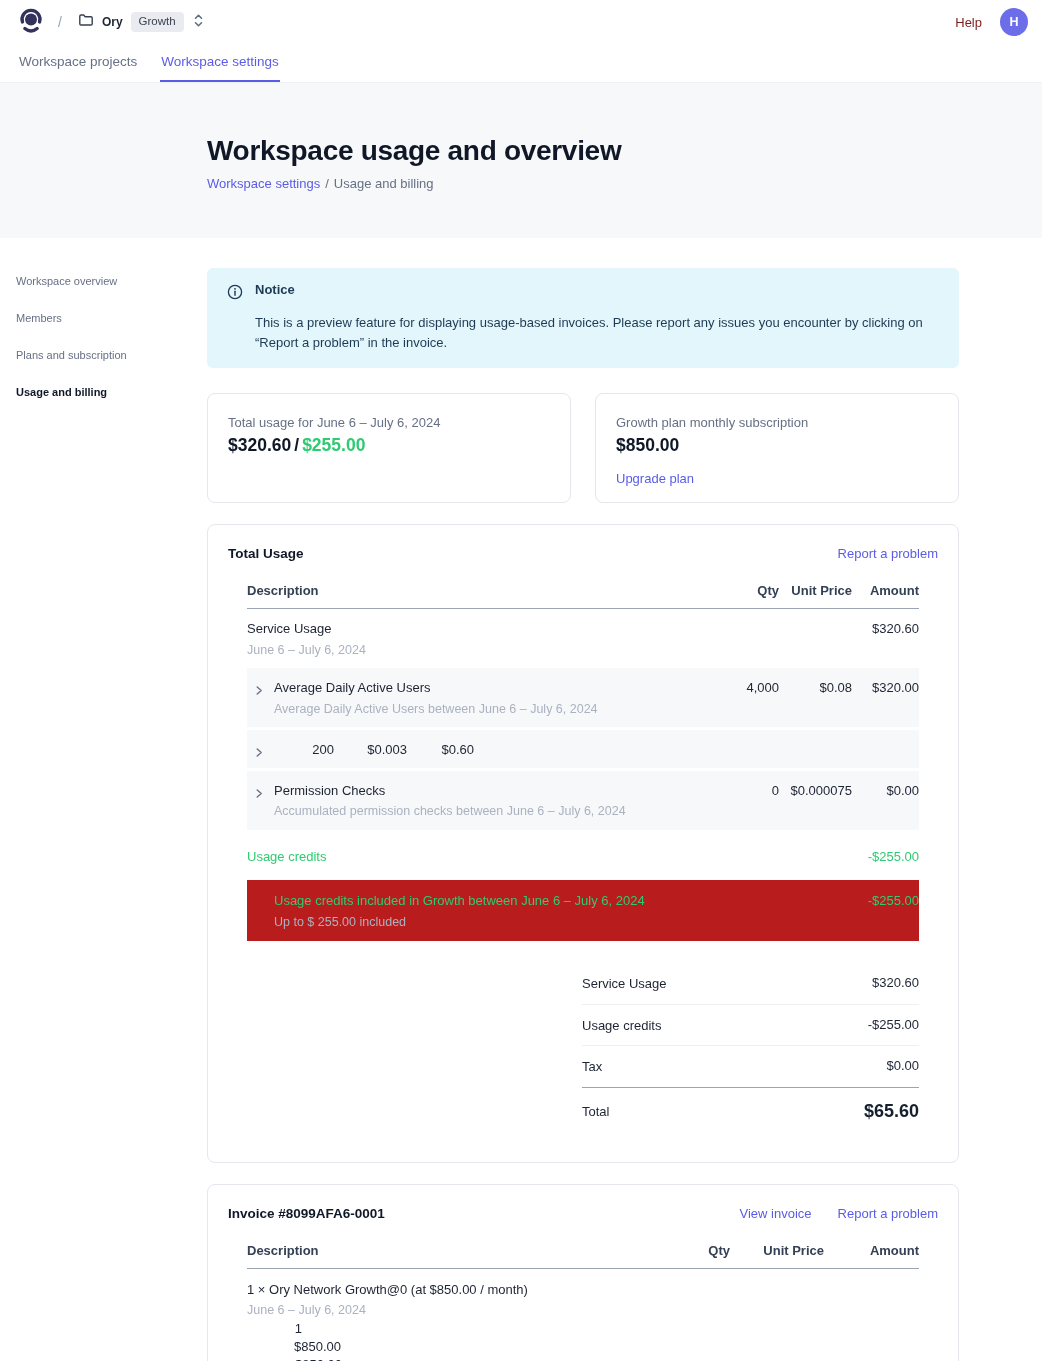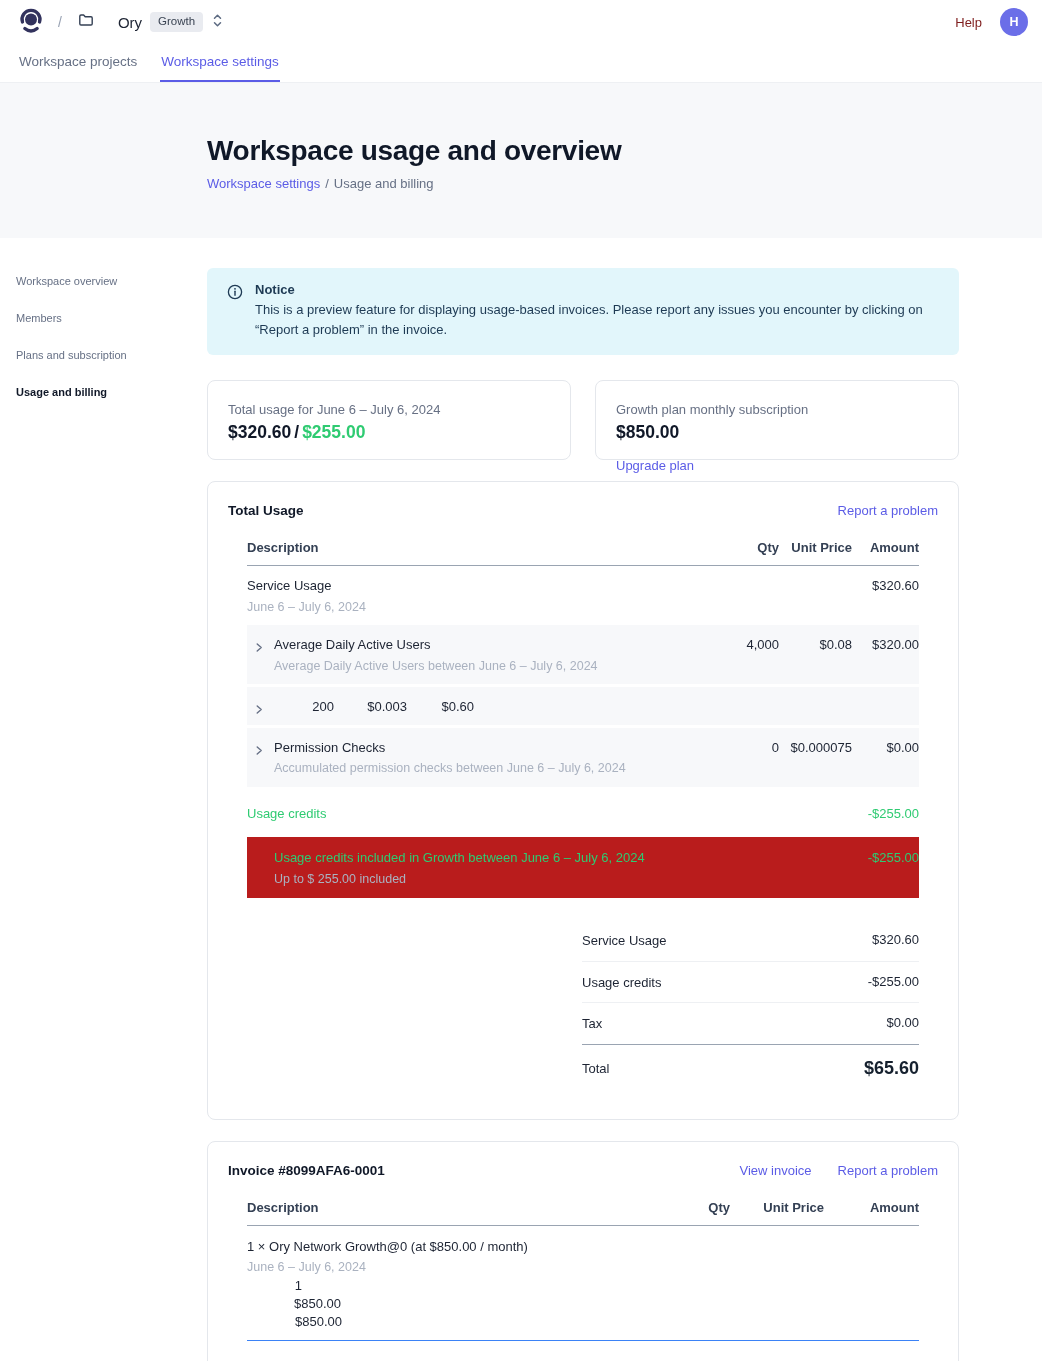--- a/index.html
+++ b/index.html
@@ -15,21 +15,21 @@
   
   .topbar {
     height:44px; background:#fff;
     display:flex; align-items:center; justify-content:space-between;
     padding:0 14px 0 18px;
   }
   .topbar-left { display:flex; align-items:center; gap:10px; }
   .logo-btn { display:flex; align-items:center; cursor:pointer; }
   .crumb-slash { color:#98a2b3; font-size:14px; margin:0 4px; }
   .ws-switcher { display:flex; align-items:center; gap:8px; cursor:pointer; padding:4px 2px; border-radius:6px; }
-  .org-name { font-size:15px; font-weight:400; color:#1d2433;margin-left:16px; }
+  .org-name { font-size:12px; font-weight:700; color:#1d2433; }
   .plan-badge {
     background:#e9ebf0; color:#3a4352; font-size:11.5px; font-weight:500;
     padding:3px 8px; border-radius:4px; line-height:1.2;
   }
   .topbar-right { display:flex; align-items:center; gap:18px; }
   .help-link { font-size:13px; color:#7f1d1d; text-decoration:none; cursor:pointer; }
   .avatar {
     width:28px; height:28px; border-radius:50%; background:#6b6ee8;
     color:#fff; font-size:12.5px; font-weight:600;
     display:flex; align-items:center; justify-content:center; cursor:pointer;
@@ -59,27 +59,27 @@
   .side-item { font-size:11px; color:#667085; padding:7px 0 6px; margin-bottom:12px; cursor:pointer; }
   .side-item.active { color:#101828; font-weight:700; }
   .content { width:752px; flex:none; padding-top:30px; padding-bottom:16px; }
 
   
   .notice {
     background:#e2f6fb; border-radius:6px; padding:14px 20px 15px;
     display:flex; gap:12px; color:#1e3a54;
   }
   .notice-icon { flex:none; margin-top:2px; }
-  .notice-title { font-size:13px; font-weight:700; margin-bottom:3px; }
+  .notice-title { font-size:13px; font-weight:700; margin-bottom:16px; }
   .notice-body { font-size:13px; line-height:1.55; max-width:680px; }
 
   
   .cards { display:flex; gap:24px; margin-top:25px; }
   .s-card {
-    width:364px; height:80px; border:1px solid #e4e7ec; border-radius:8px;
+    width:364px; height:110px; border:1px solid #e4e7ec; border-radius:8px;
     padding:21px 20px; background:#fff;
   }
   .s-card-label { font-size:13px; color:#677084; }
   .s-card-value { font-size:17.5px; font-weight:600; margin-top:5px; color:#101828; }
   .s-card-value .sep { margin:0 3px; }
   .green { color:#2fcb72; }
   .upgrade-link { display:inline-block; margin-top:15px; font-size:13px; color:#5b5ce6; text-decoration:none; cursor:pointer; }
 
   
   .big-card {

